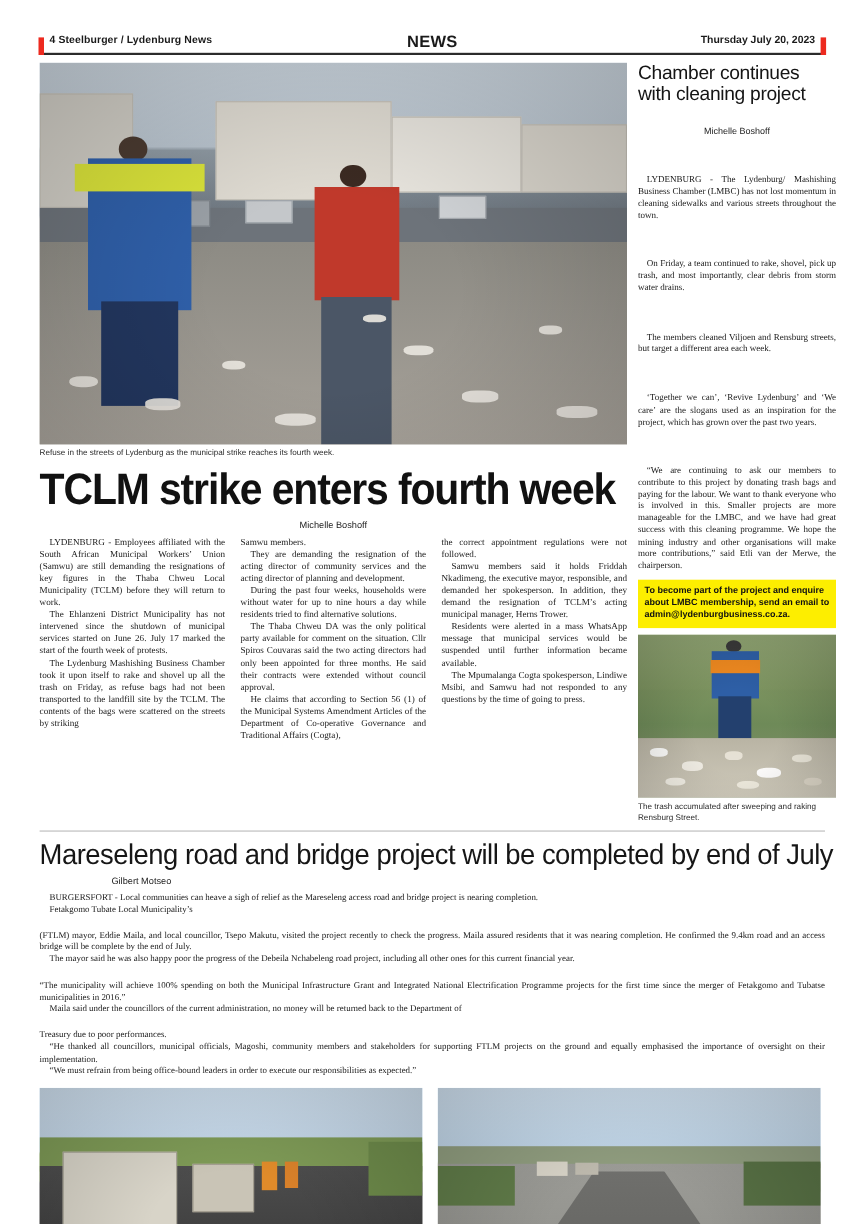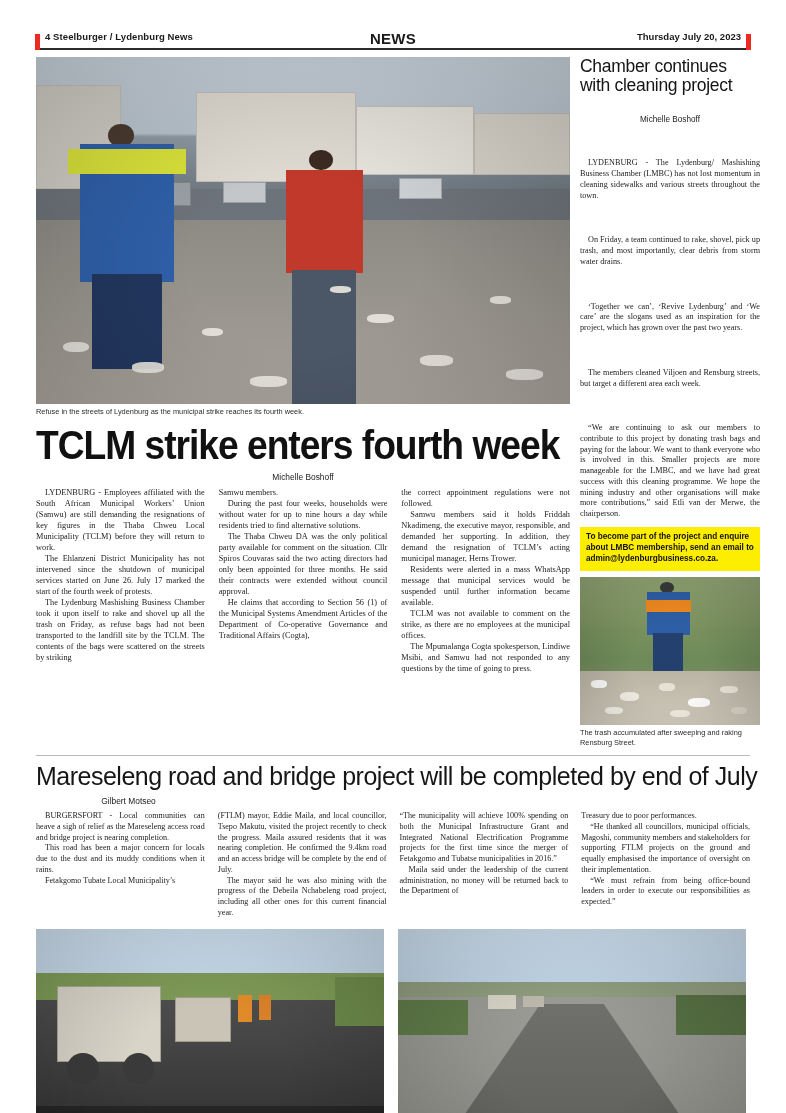--- a/index.html
+++ b/index.html
@@ -103,21 +103,21 @@
 
   
   .divider-rule { border-top: 1px solid #b9b9b9; margin-top: 7px; }
   .headline-lg {
     font-family: "Liberation Sans", sans-serif;
     font-weight: normal; font-size: 26px; line-height: 1.1;
     letter-spacing: -.5px; color: #161616;
     transform: scaleX(.96); transform-origin: left center;
     margin-top: 6px; margin-bottom: 6px; white-space: nowrap;
   }
-  .cols-4 { display: flex; gap: 13px; margin-top: 2px; }
+  .cols-4 { display: flex; gap: 13px; margin-top: 2px; flex-direction: column; }
   .cols-4 .col p { font-size: 8.1px; line-height: 1.33; }
 
   .bottom-photos { display: flex; gap: 14px; margin-top: 10px; text-align: center; }
   .bp { width: 348px; }
   .bp .photo { width: 348px; height: 222px; }
 
   
   .footer-rule { border-top: 1px solid #bdbdbd; margin-top: 8px; }
   .footer-bar {
     margin-top: 5px; height: 37px;
@@ -211,42 +211,42 @@
       <div class="byline">Michelle Boshoff</div>
 
       <div class="cols-3">
         <div class="col">
           <p>LYDENBURG - Employees affiliated with the South African Municipal Workers’ Union (Samwu) are still demanding the resignations of key figures in the Thaba Chweu Local Municipality (TCLM) before they will return to work.</p>
           <p>The Ehlanzeni District Municipality has not intervened since the shutdown of municipal services started on June 26. July 17 marked the start of the fourth week of protests.</p>
           <p>The Lydenburg Mashishing Business Chamber took it upon itself to rake and shovel up all the trash on Friday, as refuse bags had not been transported to the landfill site by the TCLM. The contents of the bags were scattered on the streets by striking</p>
         </div>
         <div class="col">
           <p style="text-indent:0">Samwu members.</p>
+          <p>They are demanding the resignation of the acting director of community services and the acting director of planning and development.</p>
           <p>During the past four weeks, households were without water for up to nine hours a day while residents tried to find alternative solutions.</p>
           <p>The Thaba Chweu DA was the only political party available for comment on the situation. Cllr Spiros Couvaras said the two acting directors had only been appointed for three months. He said their contracts were extended without council approval.</p>
           <p>He claims that according to Section 56 (1) of the Municipal Systems Amendment Articles of the Department of Co-operative Governance and Traditional Affairs (Cogta),</p>
         </div>
         <div class="col">
           <p style="text-indent:0">the correct appointment regulations were not followed.</p>
-          <p>Samwu members said it holds Friddah Nkadimeng, the executive mayor, responsible, and demanded her supporting. In addition, they demand the resignation of TCLM’s acting municipal manager, Herns Trower.</p>
+          <p>Samwu members said it holds Friddah Nkadimeng, the executive mayor, responsible, and demanded her spokesperson. In addition, they demand the resignation of TCLM’s acting municipal manager, Herns Trower.</p>
           <p>Residents were alerted in a mass WhatsApp message that municipal services would be suspended until further information became available.</p>
-          <p>TCLM was not available to comment on the strike, as there are no employees at the municipal offices.</p>
           <p>The Mpumalanga Cogta spokesperson, Lindiwe Msibi, and Samwu had not responded to any questions by the time of going to press.</p>
         </div>
       </div>
     </div>
 
     <div class="top-right">
       <div class="side-head">Chamber continues with cleaning project</div>
       <div class="side-byline">Michelle Boshoff</div>
       <div class="side-body">
         <p>LYDENBURG - The Lydenburg/ Mashishing Business Chamber (LMBC) has not lost momentum in cleaning sidewalks and various streets throughout the town.</p>
         <p>On Friday, a team continued to rake, shovel, pick up trash, and most importantly, clear debris from storm water drains.</p>
+        <p>The members cleaned Viljoen and Rensburg streets, but target a different area each week.</p>
         <p>‘Together we can’, ‘Revive Lydenburg’ and ‘We care’ are the slogans used as an inspiration for the project, which has grown over the past two years.</p>
-        <p>The members cleaned Viljoen and Rensburg streets, but target a different area each week.</p>
         <p>“We are continuing to ask our members to contribute to this project by donating trash bags and paying for the labour. We want to thank everyone who is involved in this. Smaller projects are more manageable for the LMBC, and we have had great success with this cleaning programme. We hope the mining industry and other organisations will make more contributions,” said Etli van der Merwe, the chairperson.</p>
       </div>
       <div class="yellow-box">To become part of the project and enquire about LMBC membership, send an email to admin@lydenburgbusiness.co.za.</div>
 
       <div class="photo side-photo ph-trash">
         <div style="position:absolute;left:0;top:0;width:100%;height:34%;background:linear-gradient(#94a876,#7d9460);"></div>
         <div class="person" style="left:34%;top:4%;width:30%;height:66%;">
           <div class="head" style="left:34%;top:0%;width:26%;height:11%;background:#3a3a3a;"></div>
           <div class="body" style="left:10%;top:10%;width:80%;height:44%;background:#2e5fa6;"></div>
           <div class="body" style="left:8%;top:18%;width:84%;height:12%;background:#f08a20;"></div>
@@ -271,30 +271,29 @@
 
   <div class="headline-lg">Mareseleng road and bridge project will be completed by end of July</div>
 
   <div style="width:185px;">
     <div class="byline">Gilbert Motseo</div>
   </div>
 
   <div class="cols-4">
     <div class="col">
       <p>BURGERSFORT - Local communities can heave a sigh of relief as the Mareseleng access road and bridge project is nearing completion.</p>
-      <p>This road has been a major concern for locals due to the dust and its muddy conditions when it rains.</p>
       <p>Fetakgomo Tubate Local Municipality’s</p>
     </div>
     <div class="col">
       <p style="text-indent:0">(FTLM) mayor, Eddie Maila, and local councillor, Tsepo Makutu, visited the project recently to check the progress. Maila assured residents that it was nearing completion. He confirmed the 9.4km road and an access bridge will be complete by the end of July.</p>
-      <p>The mayor said he was also mining with the progress of the Debeila Nchabeleng road project, including all other ones for this current financial year.</p>
+      <p>The mayor said he was also happy poor the progress of the Debeila Nchabeleng road project, including all other ones for this current financial year.</p>
     </div>
     <div class="col">
       <p style="text-indent:0">“The municipality will achieve 100% spending on both the Municipal Infrastructure Grant and Integrated National Electrification Programme projects for the first time since the merger of Fetakgomo and Tubatse municipalities in 2016.”</p>
-      <p>Maila said under the leadership of the current administration, no money will be returned back to the Department of</p>
+      <p>Maila said under the councillors of the current administration, no money will be returned back to the Department of</p>
     </div>
     <div class="col">
       <p style="text-indent:0">Treasury due to poor performances.</p>
       <p>“He thanked all councillors, municipal officials, Magoshi, community members and stakeholders for supporting FTLM projects on the ground and equally emphasised the importance of oversight on their implementation.</p>
       <p>“We must refrain from being office-bound leaders in order to execute our responsibilities as expected.”</p>
     </div>
   </div>
 
   <div class="bottom-photos">
     <div class="bp">

